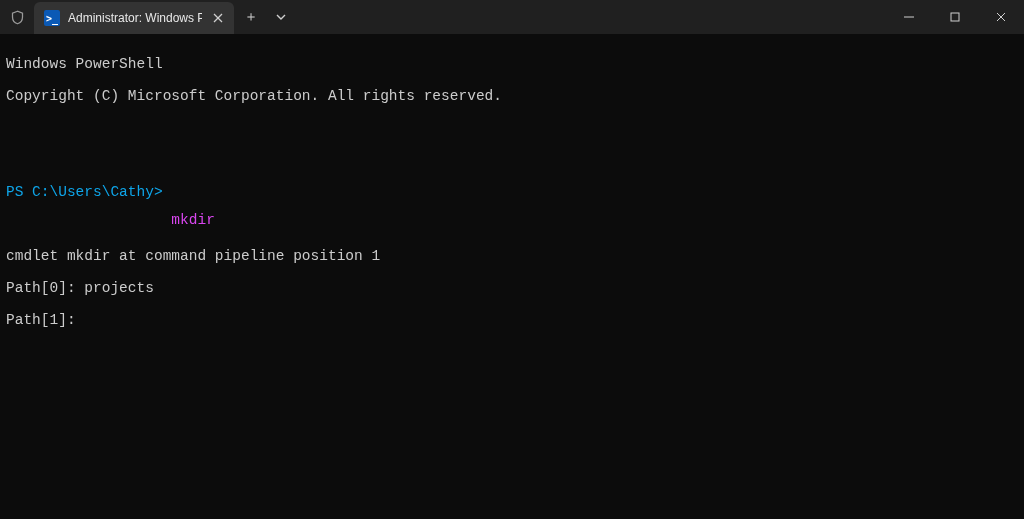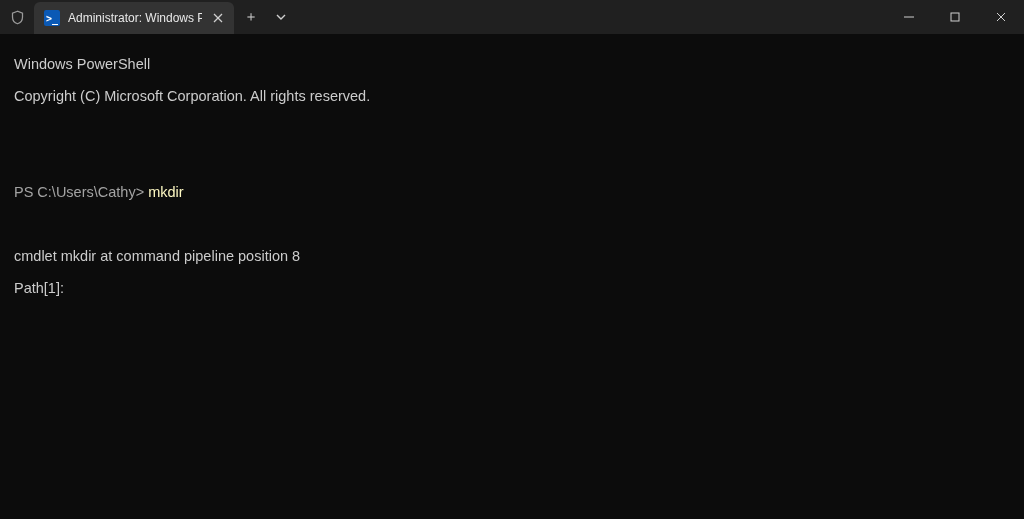--- a/index.html
+++ b/index.html
@@ -75,29 +75,29 @@
     display: flex; align-items: center; justify-content: center;
     color: #cfcfcf;
   }
   .win-btn svg { width: 10px; height: 10px; }
 
   .terminal {
     background: #0c0c0c;
     color: #cccccc;
     font-size: 14.5px;
     line-height: 16px;
-    padding: 6px 14px;
+    padding: 6px 6px;
     white-space: pre;
-    font-family: Liberation Sans, sans-serif;
+    font-family: Liberation Mono, monospace;
     height: calc(519px - 34px);
   }
   .ln { display: flex; height: 16px; }
   .ln span { white-space: pre; }
-  .prompt { color: #a3a3a3; }
-  .cmd { color: #fef9c3; }
+  .prompt { color: #0ea5e9; }
+  .cmd { color: #d946ef; margin-top: 28px; }
 </style>
 </head>
 <body>
 
 <div class="titlebar">
   <div class="shield">
     <svg viewBox="0 0 24 24" fill="none" stroke="currentColor" stroke-width="2">
       <path d="M12 2 L4 5 V11 C4 16 7.5 20.5 12 22 C16.5 20.5 20 16 20 11 V5 Z"></path>
     </svg>
   </div>
@@ -136,21 +136,22 @@
   </div>
 </div>
 
 <div class="terminal">
 <div class="ln"><span>Windows PowerShell</span></div>
 <div class="ln"><span>Copyright (C) Microsoft Corporation. All rights reserved.</span></div>
 <div class="ln"></div>
 <div class="ln"></div>
 <div class="ln"><span class="prompt">PS C:\Users\Cathy&gt; </span><span class="cmd">mkdir</span></div>
 <div class="ln"></div>
-<div class="ln"><span>cmdlet mkdir at command pipeline position 8</span></div>
+<div class="ln"><span>cmdlet mkdir at command pipeline position 1</span></div>
+<div class="ln"><span>Path[0]: projects</span></div>
 <div class="ln"><span>Path[1]:</span></div>
 <div class="ln"></div>
 <div class="ln"></div>
 <div class="ln"></div>
 
 
 
 
 
 

